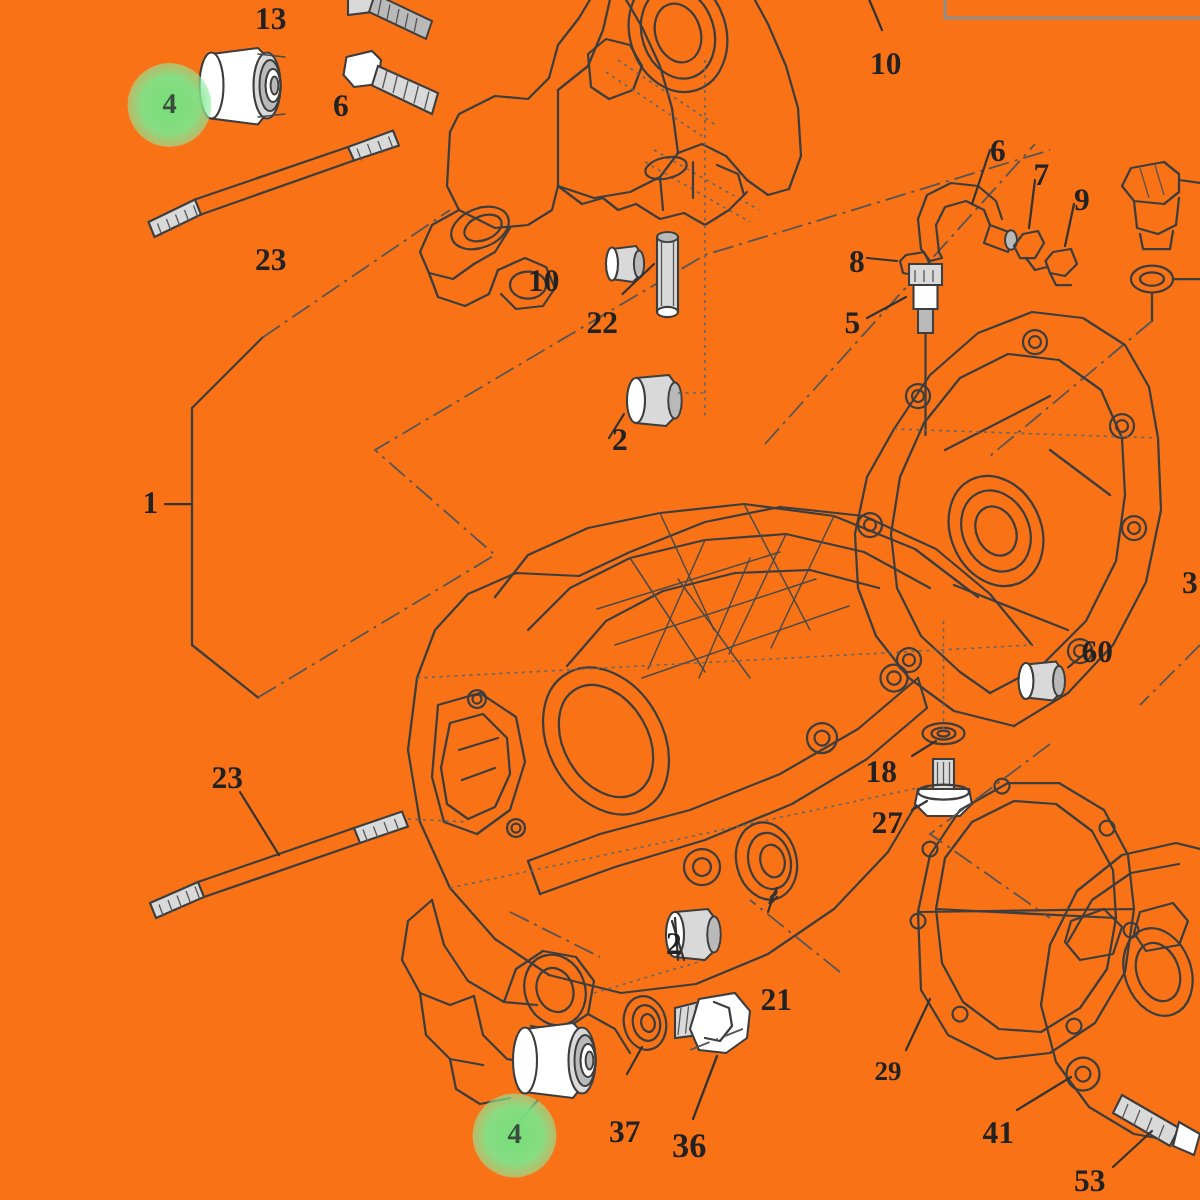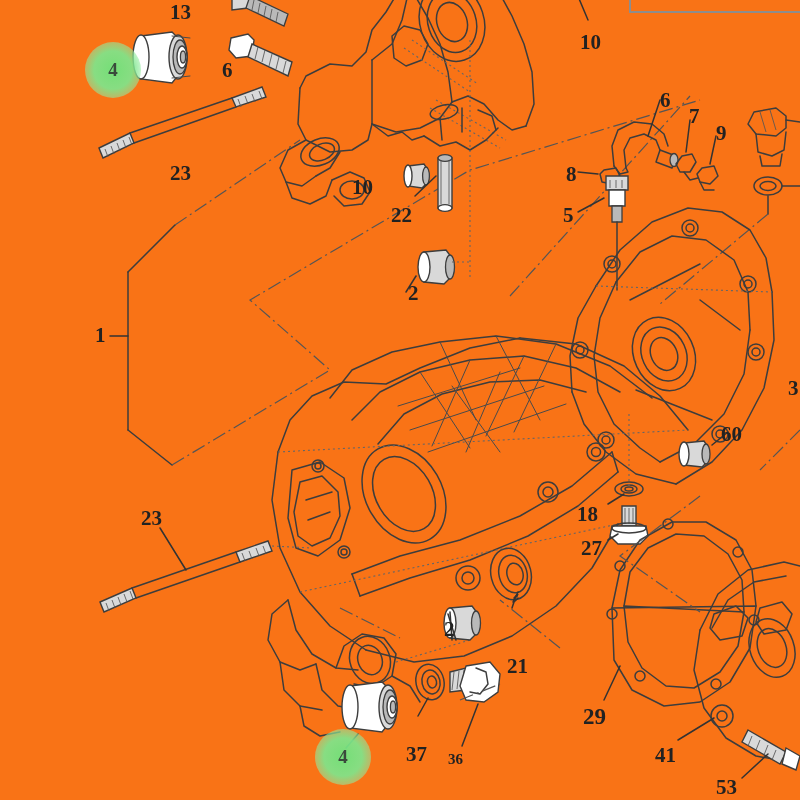--- a/index.html
+++ b/index.html
@@ -426,24 +426,24 @@
       <div class="lbl" style="left: 391px; top: 205px; font-size: 21px; color: rgb(34, 34, 34);">22</div>
       <div class="lbl" style="left: 408px; top: 283px; font-size: 21px; color: rgb(34, 34, 34);">2</div>
       <div class="lbl" style="left: 95px; top: 325px; font-size: 21px; color: rgb(34, 34, 34);">1</div>
       <div class="lbl" style="left: 788px; top: 378px; font-size: 21px; color: rgb(34, 34, 34);">3</div>
       <div class="lbl" style="left: 721px; top: 424px; font-size: 21px; color: rgb(34, 34, 34);">60</div>
       <div class="lbl" style="left: 577px; top: 504px; font-size: 21px; color: rgb(34, 34, 34);">18</div>
       <div class="lbl" style="left: 141px; top: 508px; font-size: 21px; color: rgb(34, 34, 34);">23</div>
       <div class="lbl" style="left: 581px; top: 538px; font-size: 21px; color: rgb(34, 34, 34);">27</div>
       <div class="lbl" style="left: 507px; top: 608px; font-size: 21px; color: rgb(34, 34, 34); margin-top: 48px;">21</div>
       <div class="lbl" style="left: 444px; top: 619px; font-size: 21px; color: rgb(34, 34, 34);">2</div>
-      <div class="lbl" style="left: 583px; top: 705px; font-size: 23px; color: rgb(34, 34, 34);">29</div>
+      <div class="lbl" style="left: 583px; top: 705px; font-size: 18px; color: rgb(34, 34, 34);">29</div>
       <div class="lbl" style="left: 406px; top: 744px; font-size: 21px; color: rgb(34, 34, 34);">37</div>
       <div class="lbl" style="left: 655px; top: 745px; font-size: 21px; color: rgb(34, 34, 34);">41</div>
-      <div class="lbl" style="left: 448px; top: 752px; font-size: 15px; color: rgb(34, 34, 34);">36</div>
+      <div class="lbl" style="left: 448px; top: 752px; font-size: 23px; color: rgb(34, 34, 34);">36</div>
       <div class="lbl" style="left: 716px; top: 777px; font-size: 21px; color: rgb(34, 34, 34);">53</div>
     </div>
 
   <div id="highlights">
       <div class="hl" style="left: 85px; top: 42px; width: 56px; height: 56px;">
         <div class="glow"></div>
         <span class="num">4</span>
       </div>
       <div class="hl" style="left: 315px; top: 729px; width: 56px; height: 56px;">
         <div class="glow"></div>

